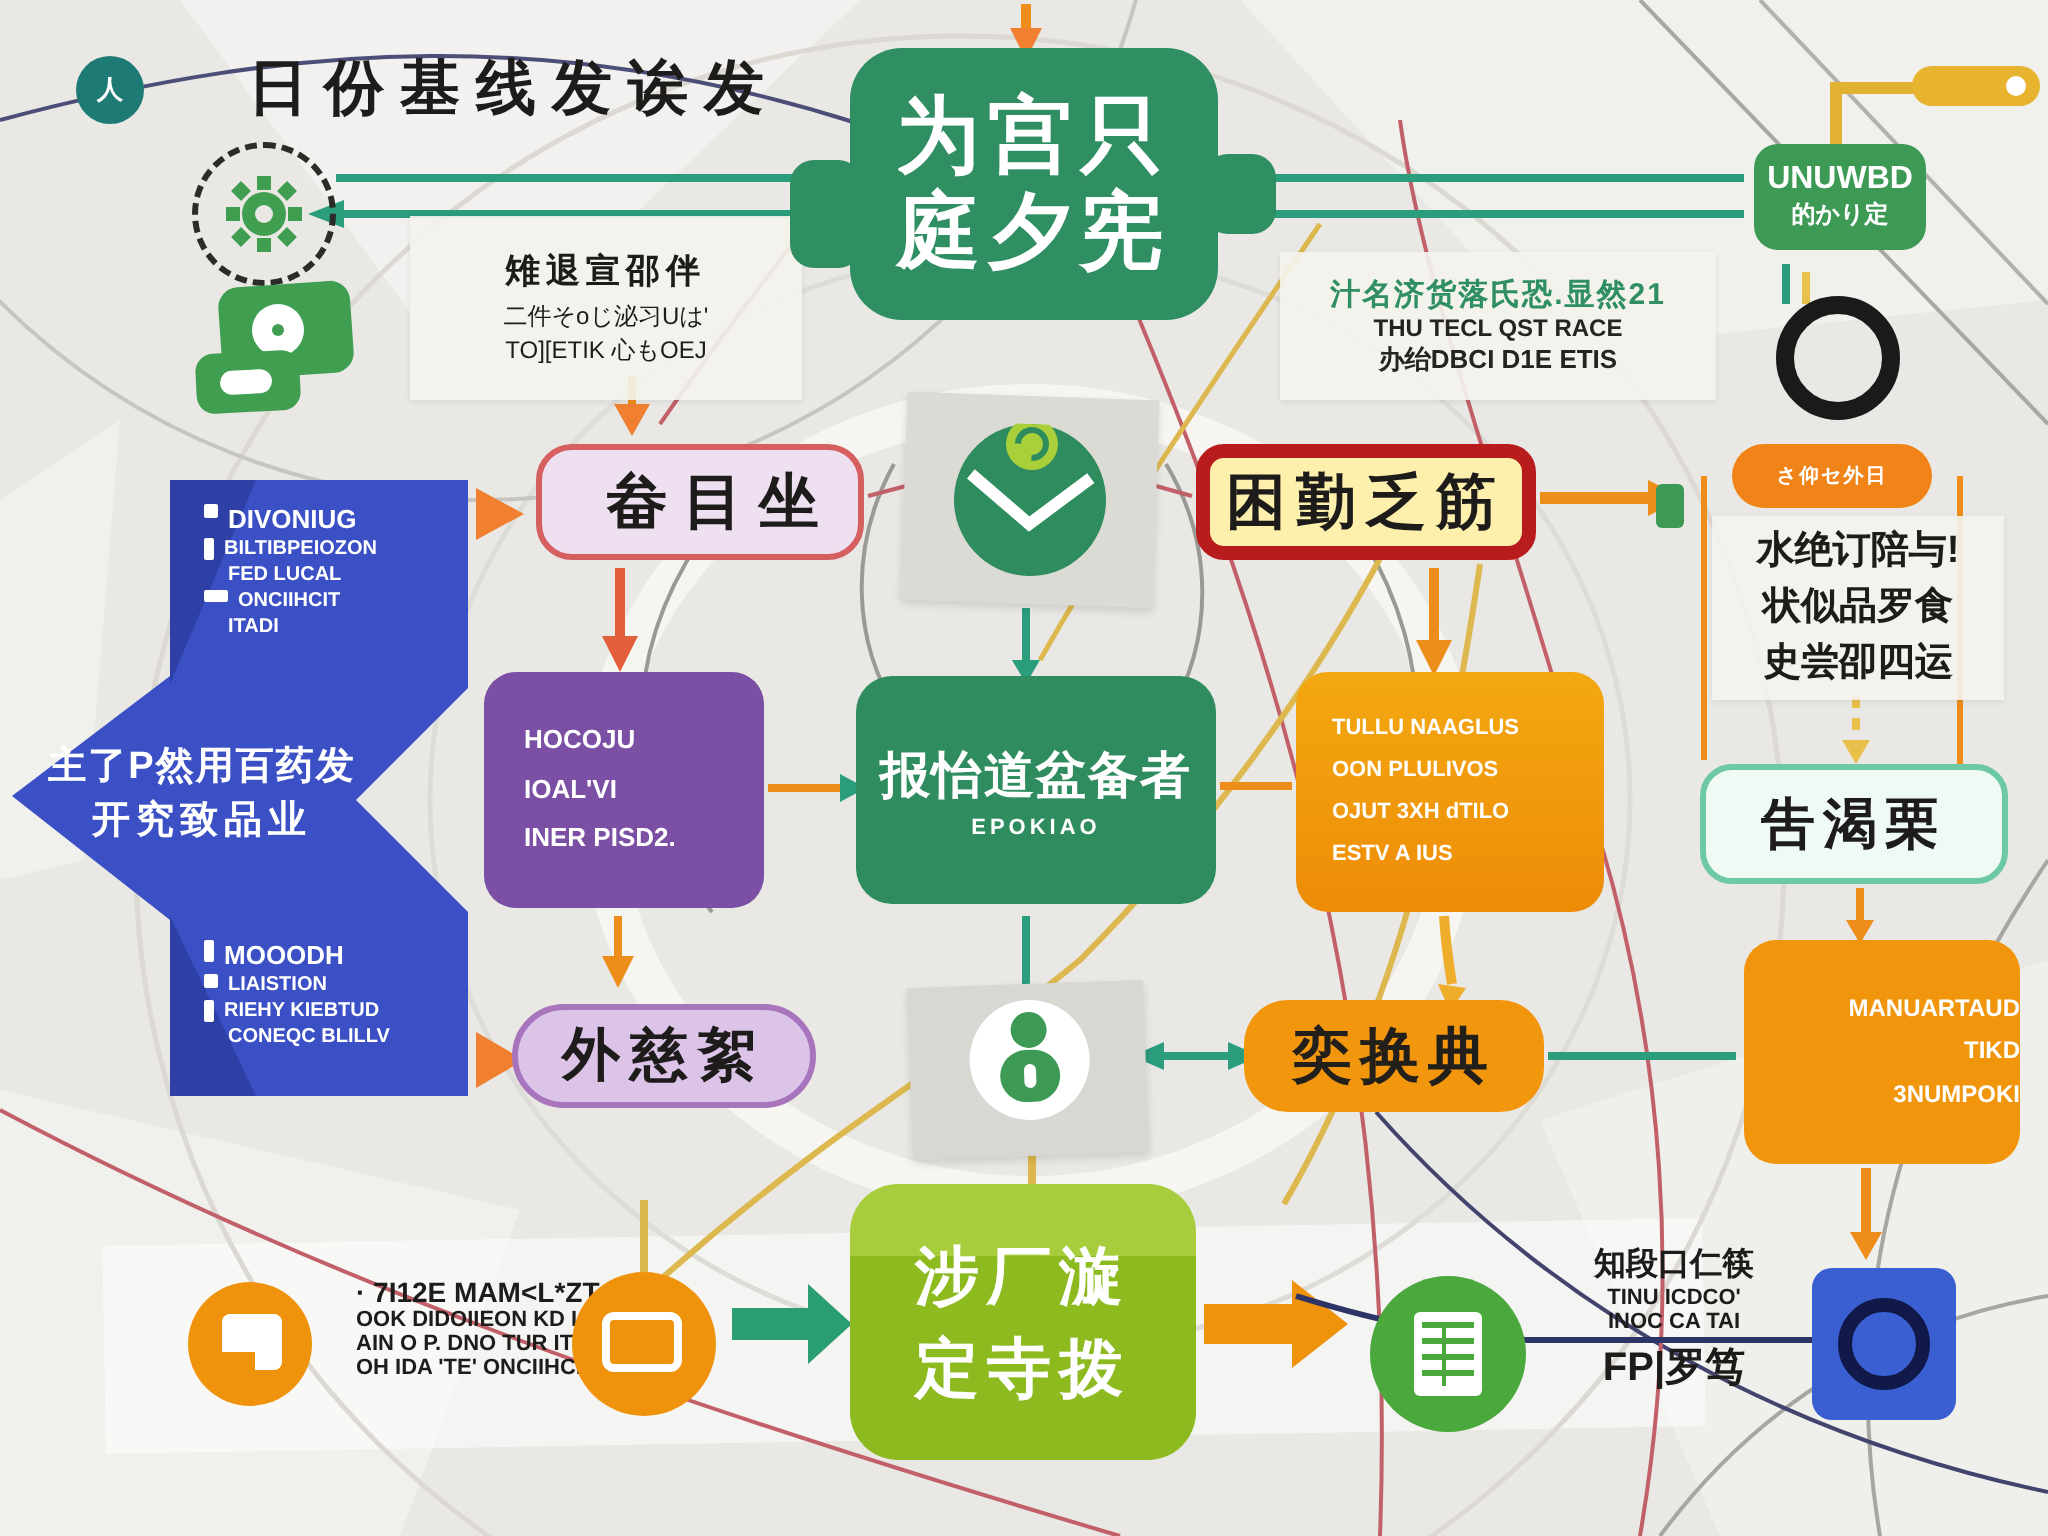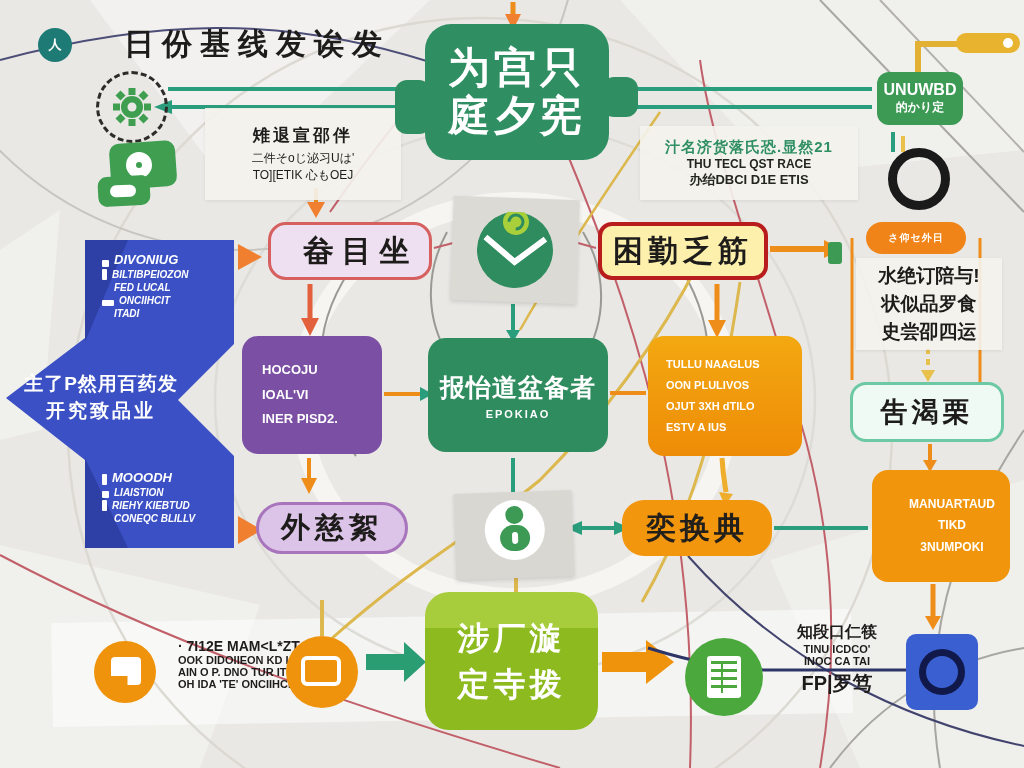--- a/index.html
+++ b/index.html
@@ -2,21 +2,21 @@
 <html><head>
 <meta charset="utf-8">
 <style>
   html,body{margin:0;padding:0;background:#cfcecc;}
   #canvas{position:relative;width:1024px;height:768px;overflow:hidden;
           background:#e9e8e4;font-family:"Liberation Sans",sans-serif;color:#1d1c1a;}
   .abs{position:absolute;}
   .svgfill{position:absolute;left:0;top:0;width:1024px;height:768px;}
   .box{position:absolute;box-sizing:border-box;display:flex;flex-direction:column;
        align-items:center;justify-content:center;text-align:center;}
-  .b-row{display:flex;align-items:flex-end;gap:5px;margin:2px 0;font-style:italic;}
+  .b-row{display:flex;align-items:flex-start;gap:5px;margin:2px 0;}
   .b-dot{width:7px;height:7px;background:#fff;flex:0 0 auto;border-radius:1px;}
   .note{background:rgba(243,242,237,.92);box-shadow:0 1px 3px rgba(0,0,0,.08);}
   .w{color:#fff;}
 </style>
 </head>
 <body>
 
 <div id="canvas">
 
   <svg class="svgfill" viewBox="0 0 1024 768">
@@ -241,21 +241,21 @@
       <circle cx="38" cy="10" r="13" fill="#a9cf3a"></circle>
       <path d="M31,10 a7,7 0 1 1 7,7" stroke="#2e8c5f" stroke-width="3" fill="none"></path>
     </svg>
   </div>
 
   <div class="box" style="left:428px;top:338px;width:180px;height:114px;background:#2e8c5f;border-radius:18px;">
     <div class="w" style="font-size:25px;font-weight:bold;letter-spacing:1px;">报怡道盆备者</div>
     <div class="w" style="font-size:11px;font-weight:bold;letter-spacing:2px;margin-top:4px;">EPOKIAO</div>
   </div>
 
-  <div class="box" style="left:598px;top:222px;width:170px;height:58px;background:#fdf0ad;border:4px solid #b91c1c;border-radius:14px;">
+  <div class="box" style="left:598px;top:222px;width:170px;height:58px;background:#fdf0ad;border:7px solid #b91c1c;border-radius:14px;">
     <div style="font-size:30px;font-weight:bold;letter-spacing:5px;">困勤乏筋</div>
   </div>
 
   <div class="box" style="left:648px;top:336px;width:154px;height:120px;background:linear-gradient(180deg,#f3a811,#ee8c07);border-radius:16px;align-items:flex-start;padding-left:18px;">
     <div class="w" style="font-size:11px;font-weight:bold;line-height:1.9;">TULLU NAAGLUS</div>
     <div class="w" style="font-size:11px;font-weight:bold;line-height:1.9;">OON PLULIVOS</div>
     <div class="w" style="font-size:11px;font-weight:bold;line-height:1.9;">OJUT 3XH dTILO</div>
     <div class="w" style="font-size:11px;font-weight:bold;line-height:1.9;">ESTV A IUS</div>
   </div>
 
@@ -263,21 +263,21 @@
     <div class="w" style="font-size:10px;font-weight:bold;letter-spacing:1px;">さ仰セ外日</div>
   </div>
   <div class="box note" style="left:856px;top:258px;width:146px;height:92px;">
     <div style="font-size:19px;font-weight:bold;line-height:28px;">水绝订陪与!</div>
     <div style="font-size:19px;font-weight:bold;line-height:28px;">状似品罗食</div>
     <div style="font-size:19px;font-weight:bold;line-height:28px;">史尝卲四运</div>
   </div>
   <div class="box" style="left:850px;top:382px;width:154px;height:60px;background:#eefaf3;border:3px solid #6cc9a4;border-radius:16px;">
     <div style="font-size:27px;font-weight:bold;letter-spacing:4px;">吿渴栗</div>
   </div>
-  <div class="box" style="left:872px;top:470px;width:138px;height:112px;background:#f0950c;border-radius:16px;align-items:center;padding-left:22px;">
+  <div class="box" style="left:872px;top:470px;width:138px;height:112px;background:#f0950c;border-radius:16px;align-items:flex-end;padding-left:22px;">
     <div class="w" style="font-size:12px;font-weight:bold;line-height:1.8;">MANUARTAUD</div>
     <div class="w" style="font-size:12px;font-weight:bold;line-height:1.8;">TIKD</div>
     <div class="w" style="font-size:12px;font-weight:bold;line-height:1.8;">3NUMPOKI</div>
   </div>
 
   <div class="box" style="left:256px;top:502px;width:152px;height:52px;background:#dcc3e8;border:3px solid #a875bd;border-radius:26px;">
     <div style="font-size:29px;font-weight:bold;letter-spacing:5px;">外慈絮</div>
   </div>
 
   <div class="abs" style="left:455px;top:492px;width:118px;height:86px;background:#d9d7d2;transform:rotate(-2deg);box-shadow:0 2px 4px rgba(0,0,0,.12);">

